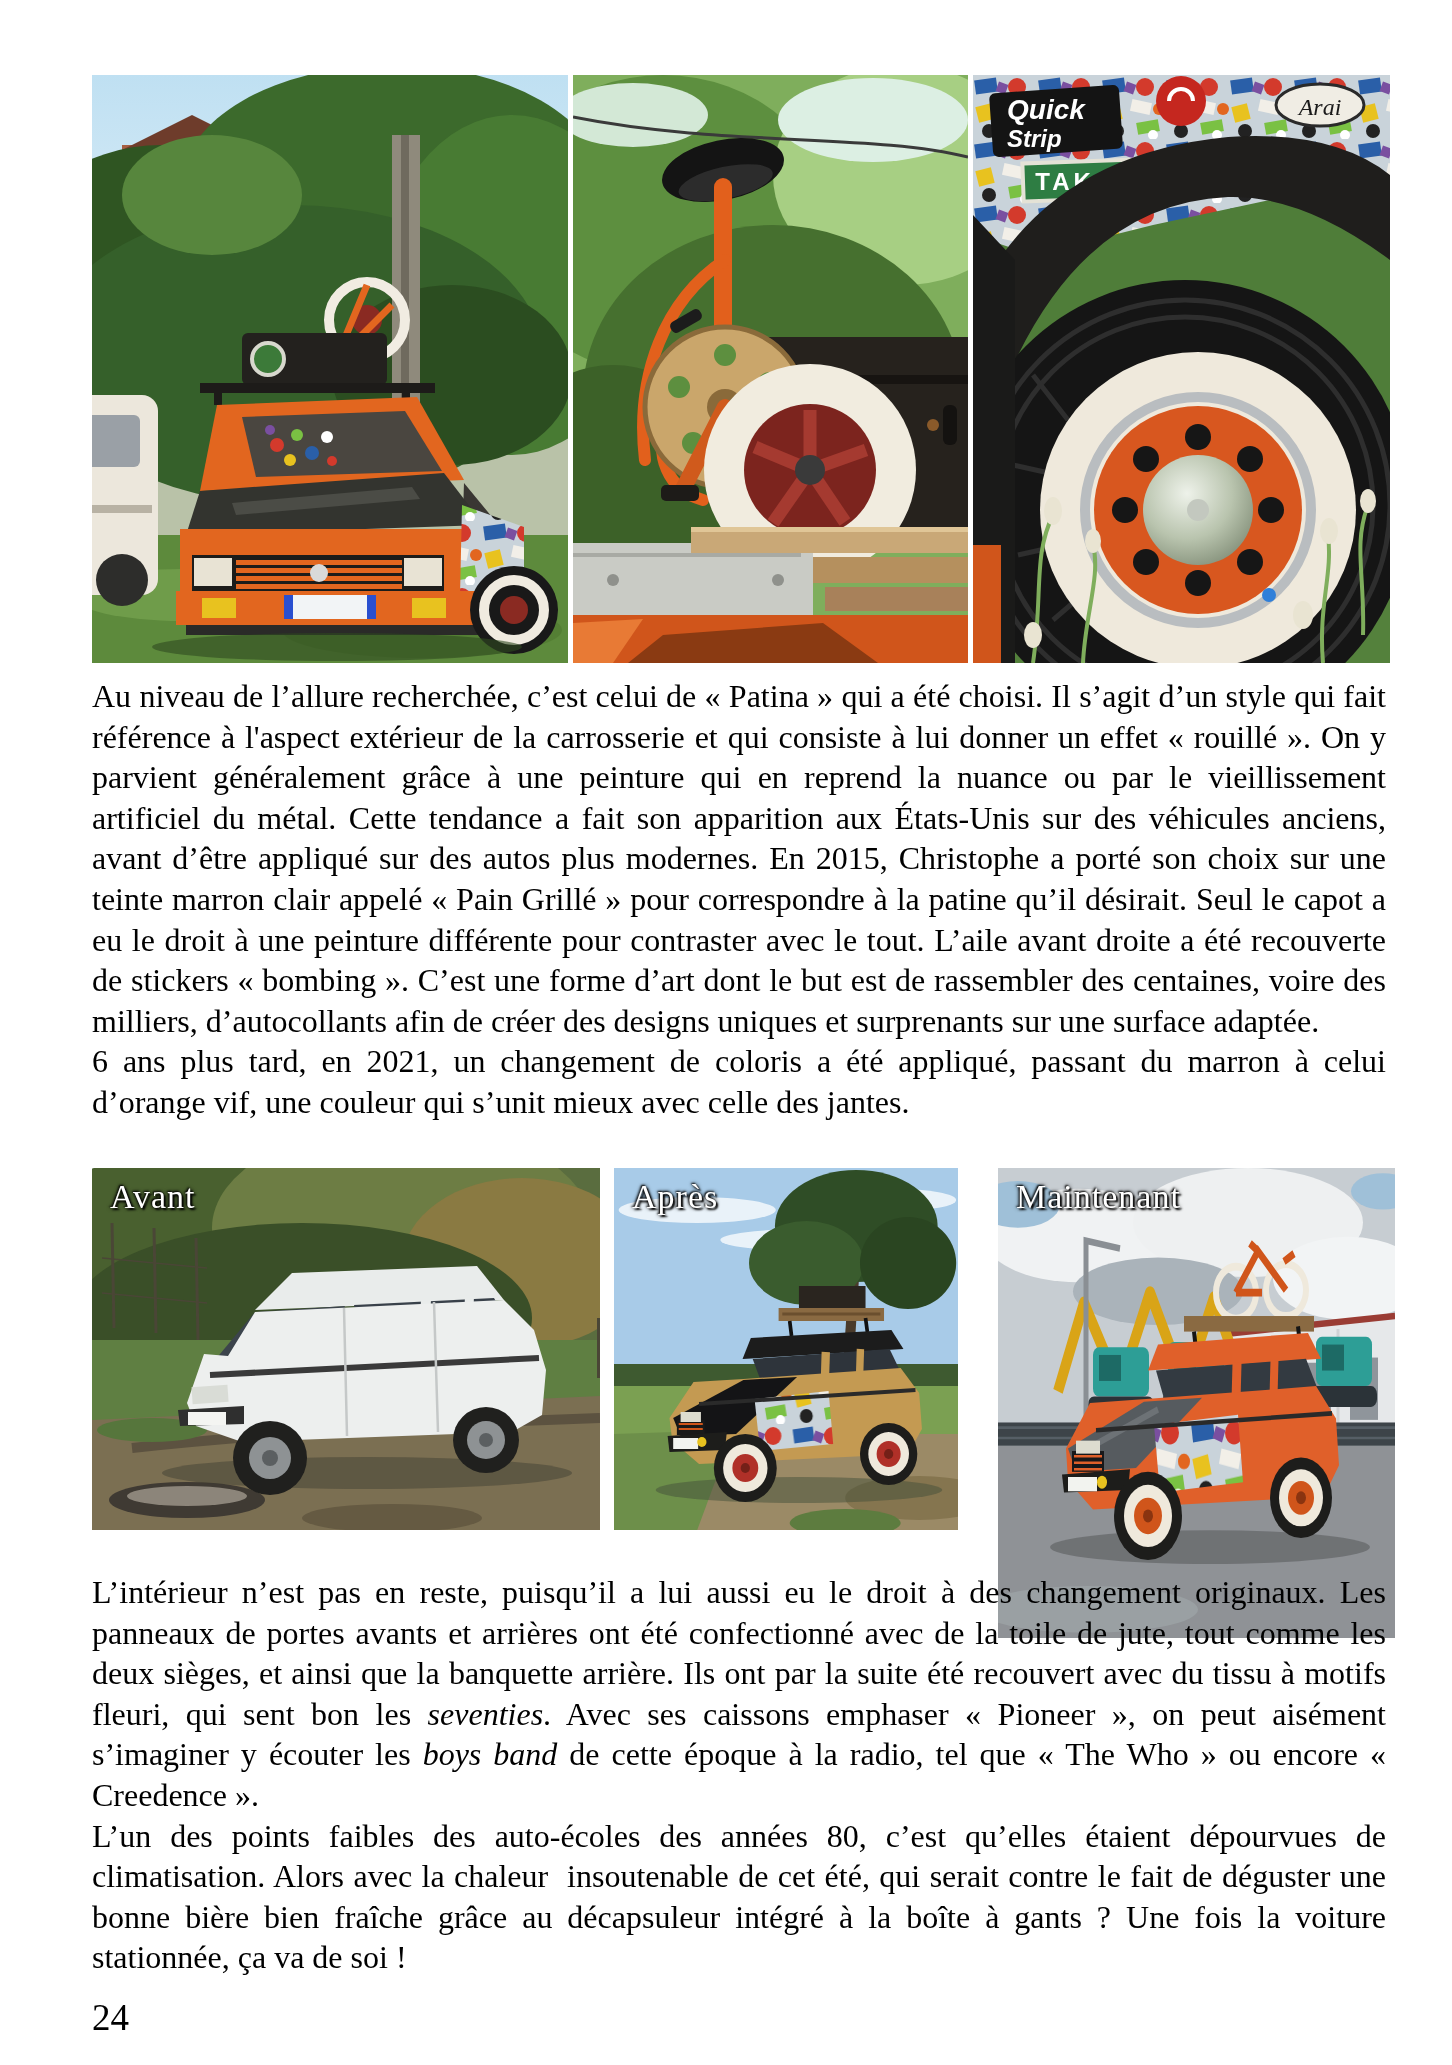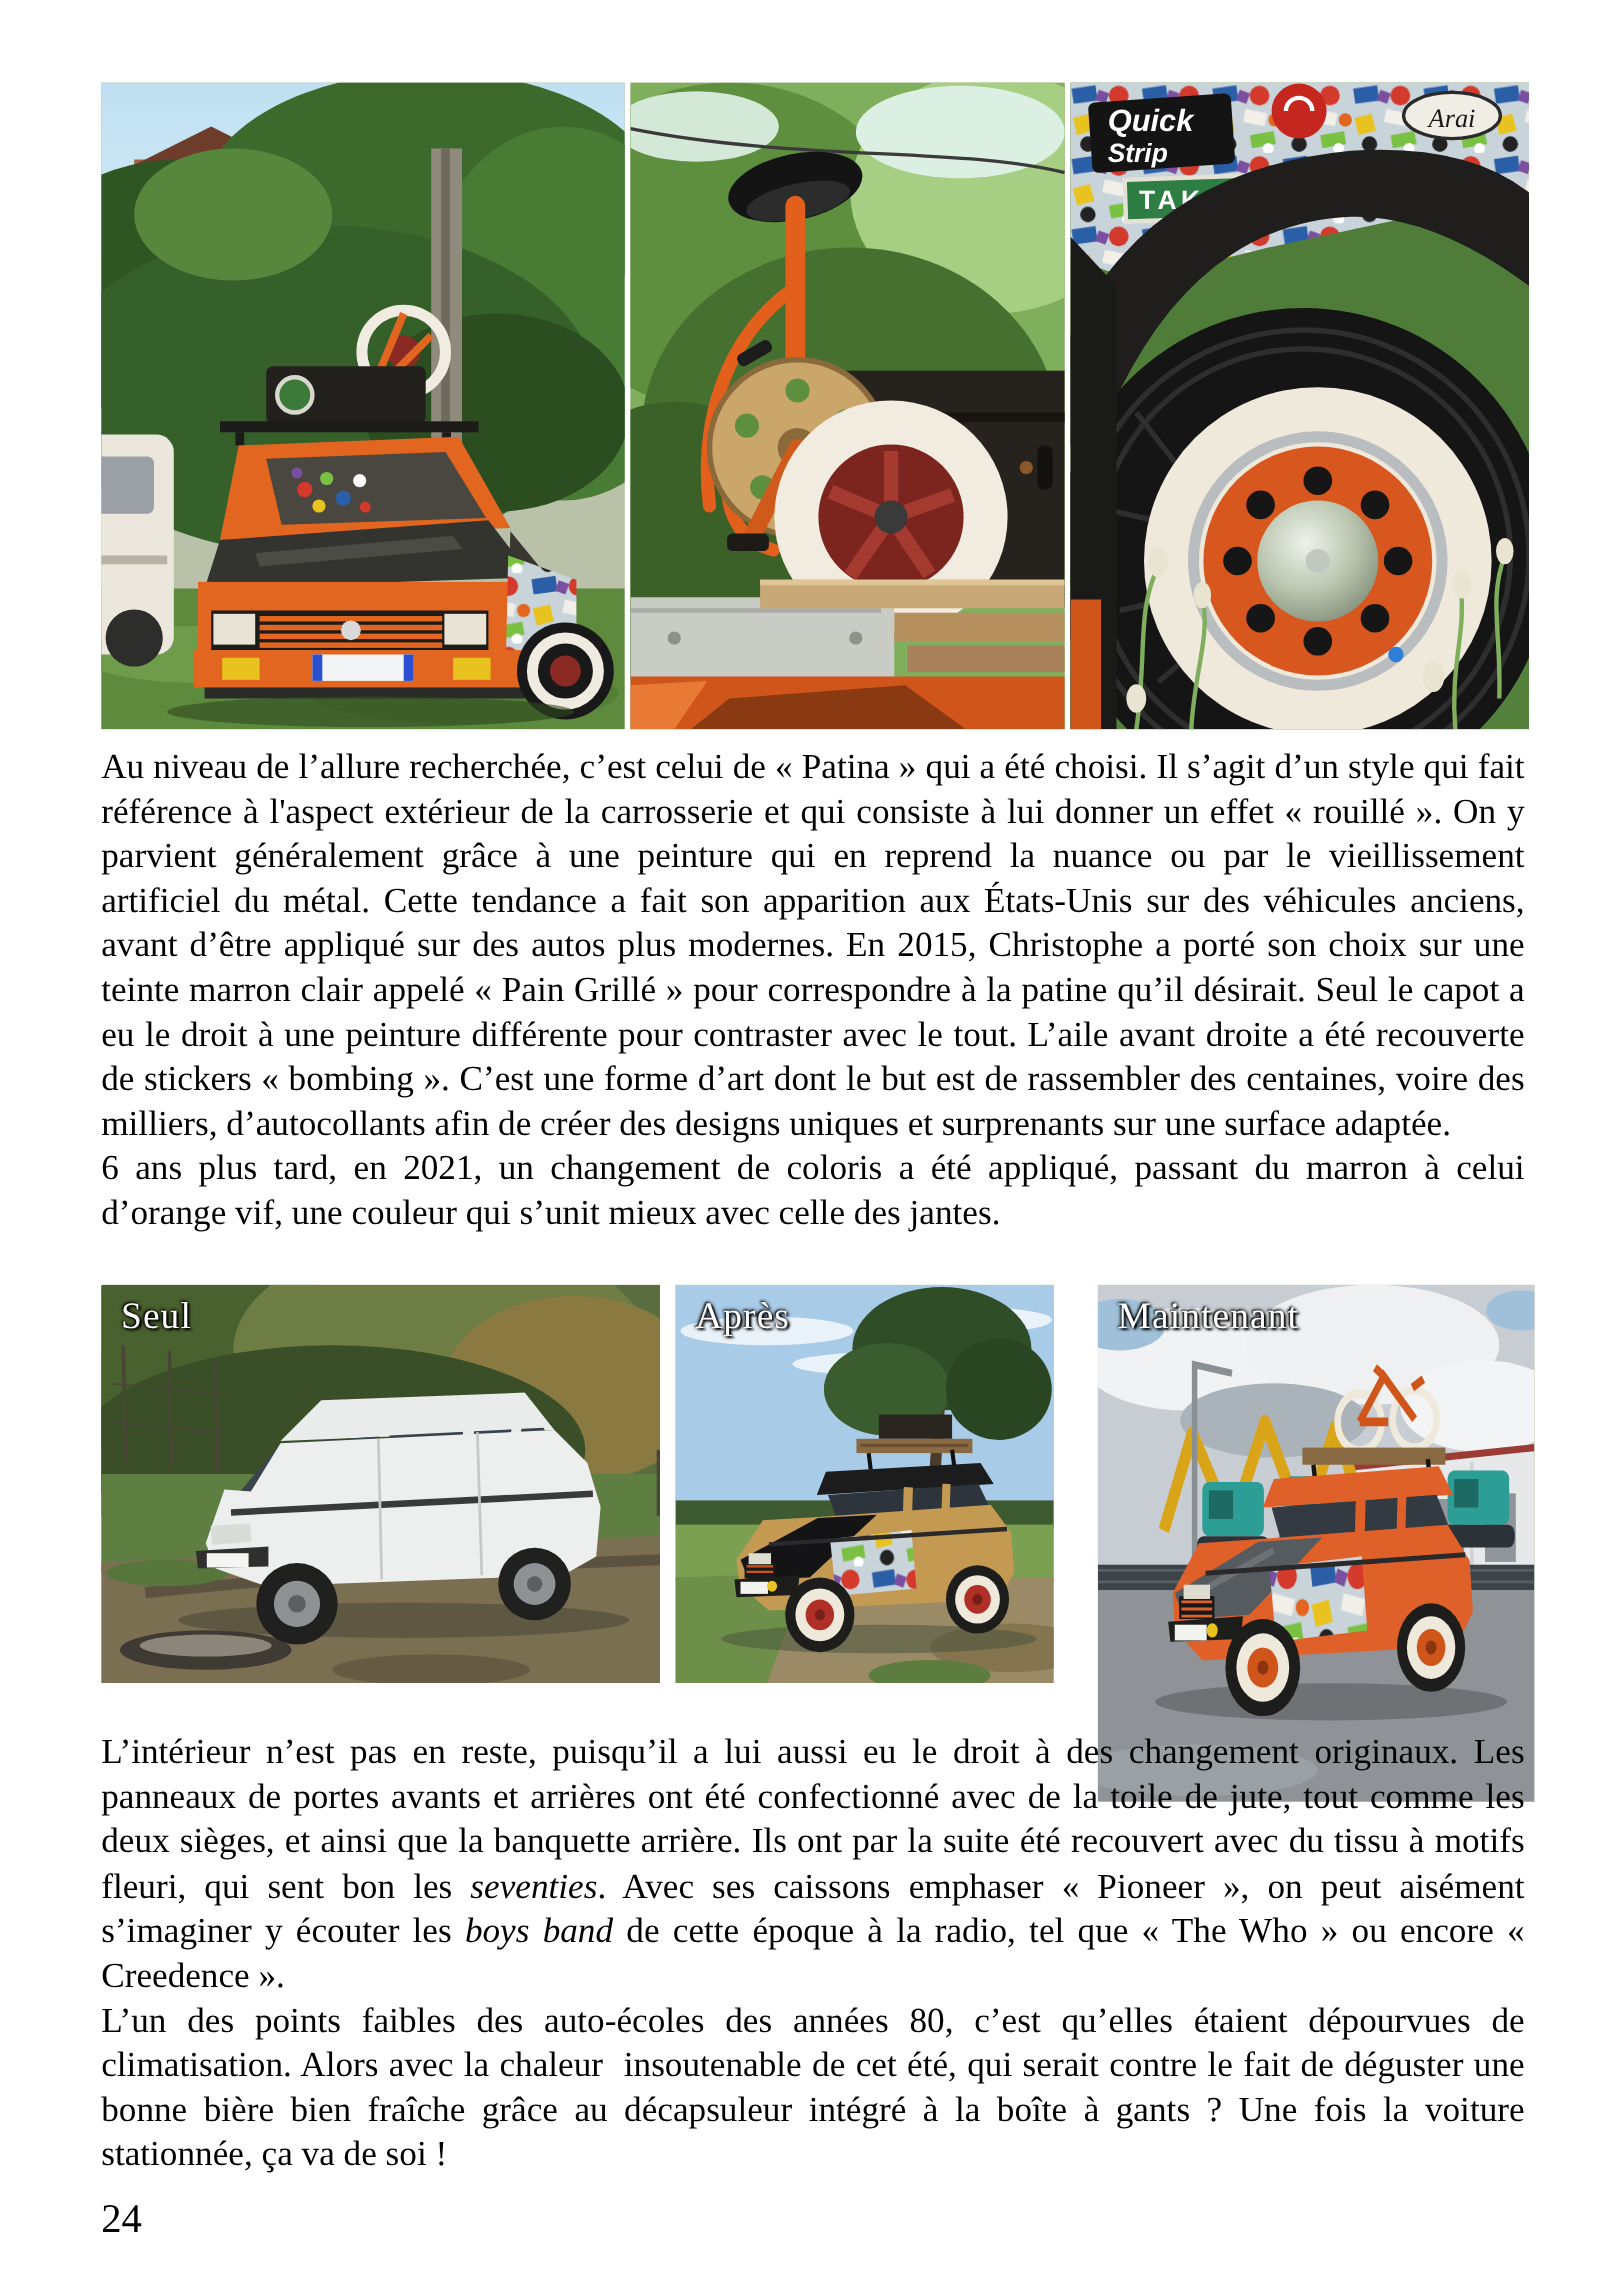--- a/index.html
+++ b/index.html
@@ -345,21 +345,21 @@
               <circle cx="178" cy="290" r="8" fill="#5b5f61"></circle>
           </g>
           <g>
             <circle cx="394" cy="272" r="33" fill="#20201e"></circle>
               <circle cx="394" cy="272" r="19" fill="#8e9294"></circle>
               <circle cx="394" cy="272" r="7" fill="#5b5f61"></circle>
           </g>
           <rect x="505" y="150" width="3" height="60" fill="#4a4636"></rect>
         </g>
       </svg>
-      <span class="photo-label">Seul</span>
+      <span class="photo-label">Avant</span>
     </div>
 
     <div class="photo" style="left:522px;top:0;width:344px;height:362px;">
       <svg viewBox="0 0 372 362" preserveAspectRatio="none">
         <rect width="372" height="235" fill="#a8cbe8"></rect>
         <g fill="#ffffff" opacity="0.75">
           <ellipse cx="90" cy="42" rx="85" ry="13"></ellipse>
             <ellipse cx="210" cy="72" rx="95" ry="11"></ellipse>
             <ellipse cx="305" cy="32" rx="65" ry="11"></ellipse>
         </g>

